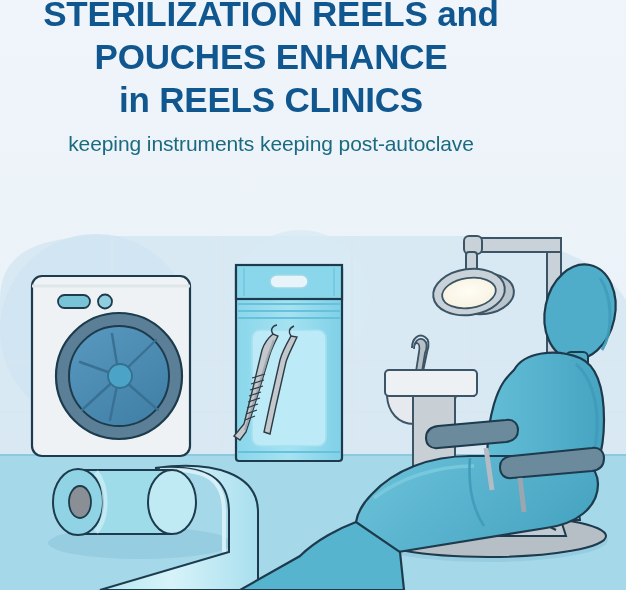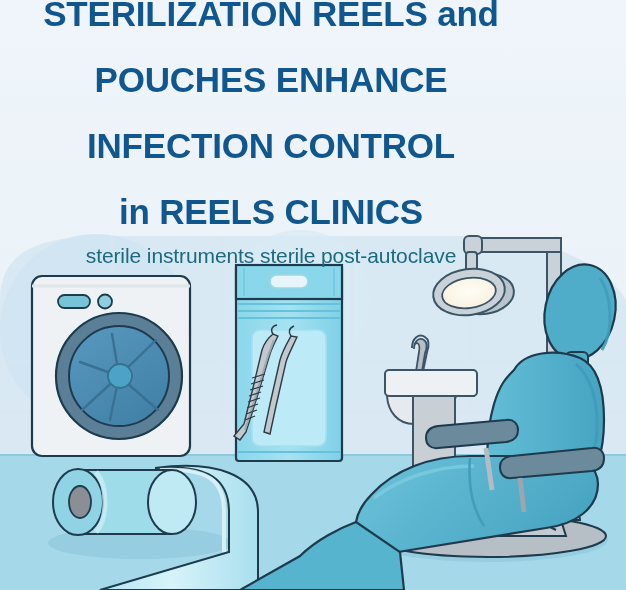--- a/index.html
+++ b/index.html
@@ -29,21 +29,20 @@
     pointer-events: none;
   }
   .title-line {
     font-family: "Liberation Sans", sans-serif;
     font-weight: bold;
     color: #11578f;
     font-size: 35px;
     line-height: 43px;
     letter-spacing: -0.2px;
     white-space: nowrap;
-    margin-top: 23px;
   }
   .title-line.l1 { margin-top: -8px; }
   .subtitle {
     font-family: "Liberation Sans", sans-serif;
     font-weight: normal;
     color: #1b6a80;
     font-size: 21px;
     line-height: 26px;
     margin-top: 10px;
     letter-spacing: -0.1px;
@@ -286,18 +285,17 @@
       <path d="M 438 426 L 506 420 C 514 419 518 424 518 430 C 518 437 514 441 506 442
                L 438 448 C 430 449 426 444 426 438 C 426 431 430 427 438 426 Z" fill="#6b8a9c" stroke="#1d3b4c" stroke-width="2"></path>
       <path d="M 486 448 L 492 490" fill="none" stroke="#b3bcc4" stroke-width="5"></path>
     </g>
 
   </svg>
 
   <div id="headline">
     <div class="title-line l1">STERILIZATION REELS and</div>
     <div class="title-line">POUCHES ENHANCE</div>
-    <div class="title-line">INFECTION CONTROL</div>
     <div class="title-line">in REELS CLINICS</div>
-    <div class="subtitle">sterile instruments sterile post-autoclave</div>
+    <div class="subtitle">keeping instruments keeping post-autoclave</div>
   </div>
 
 </div>
 
 </body></html>

